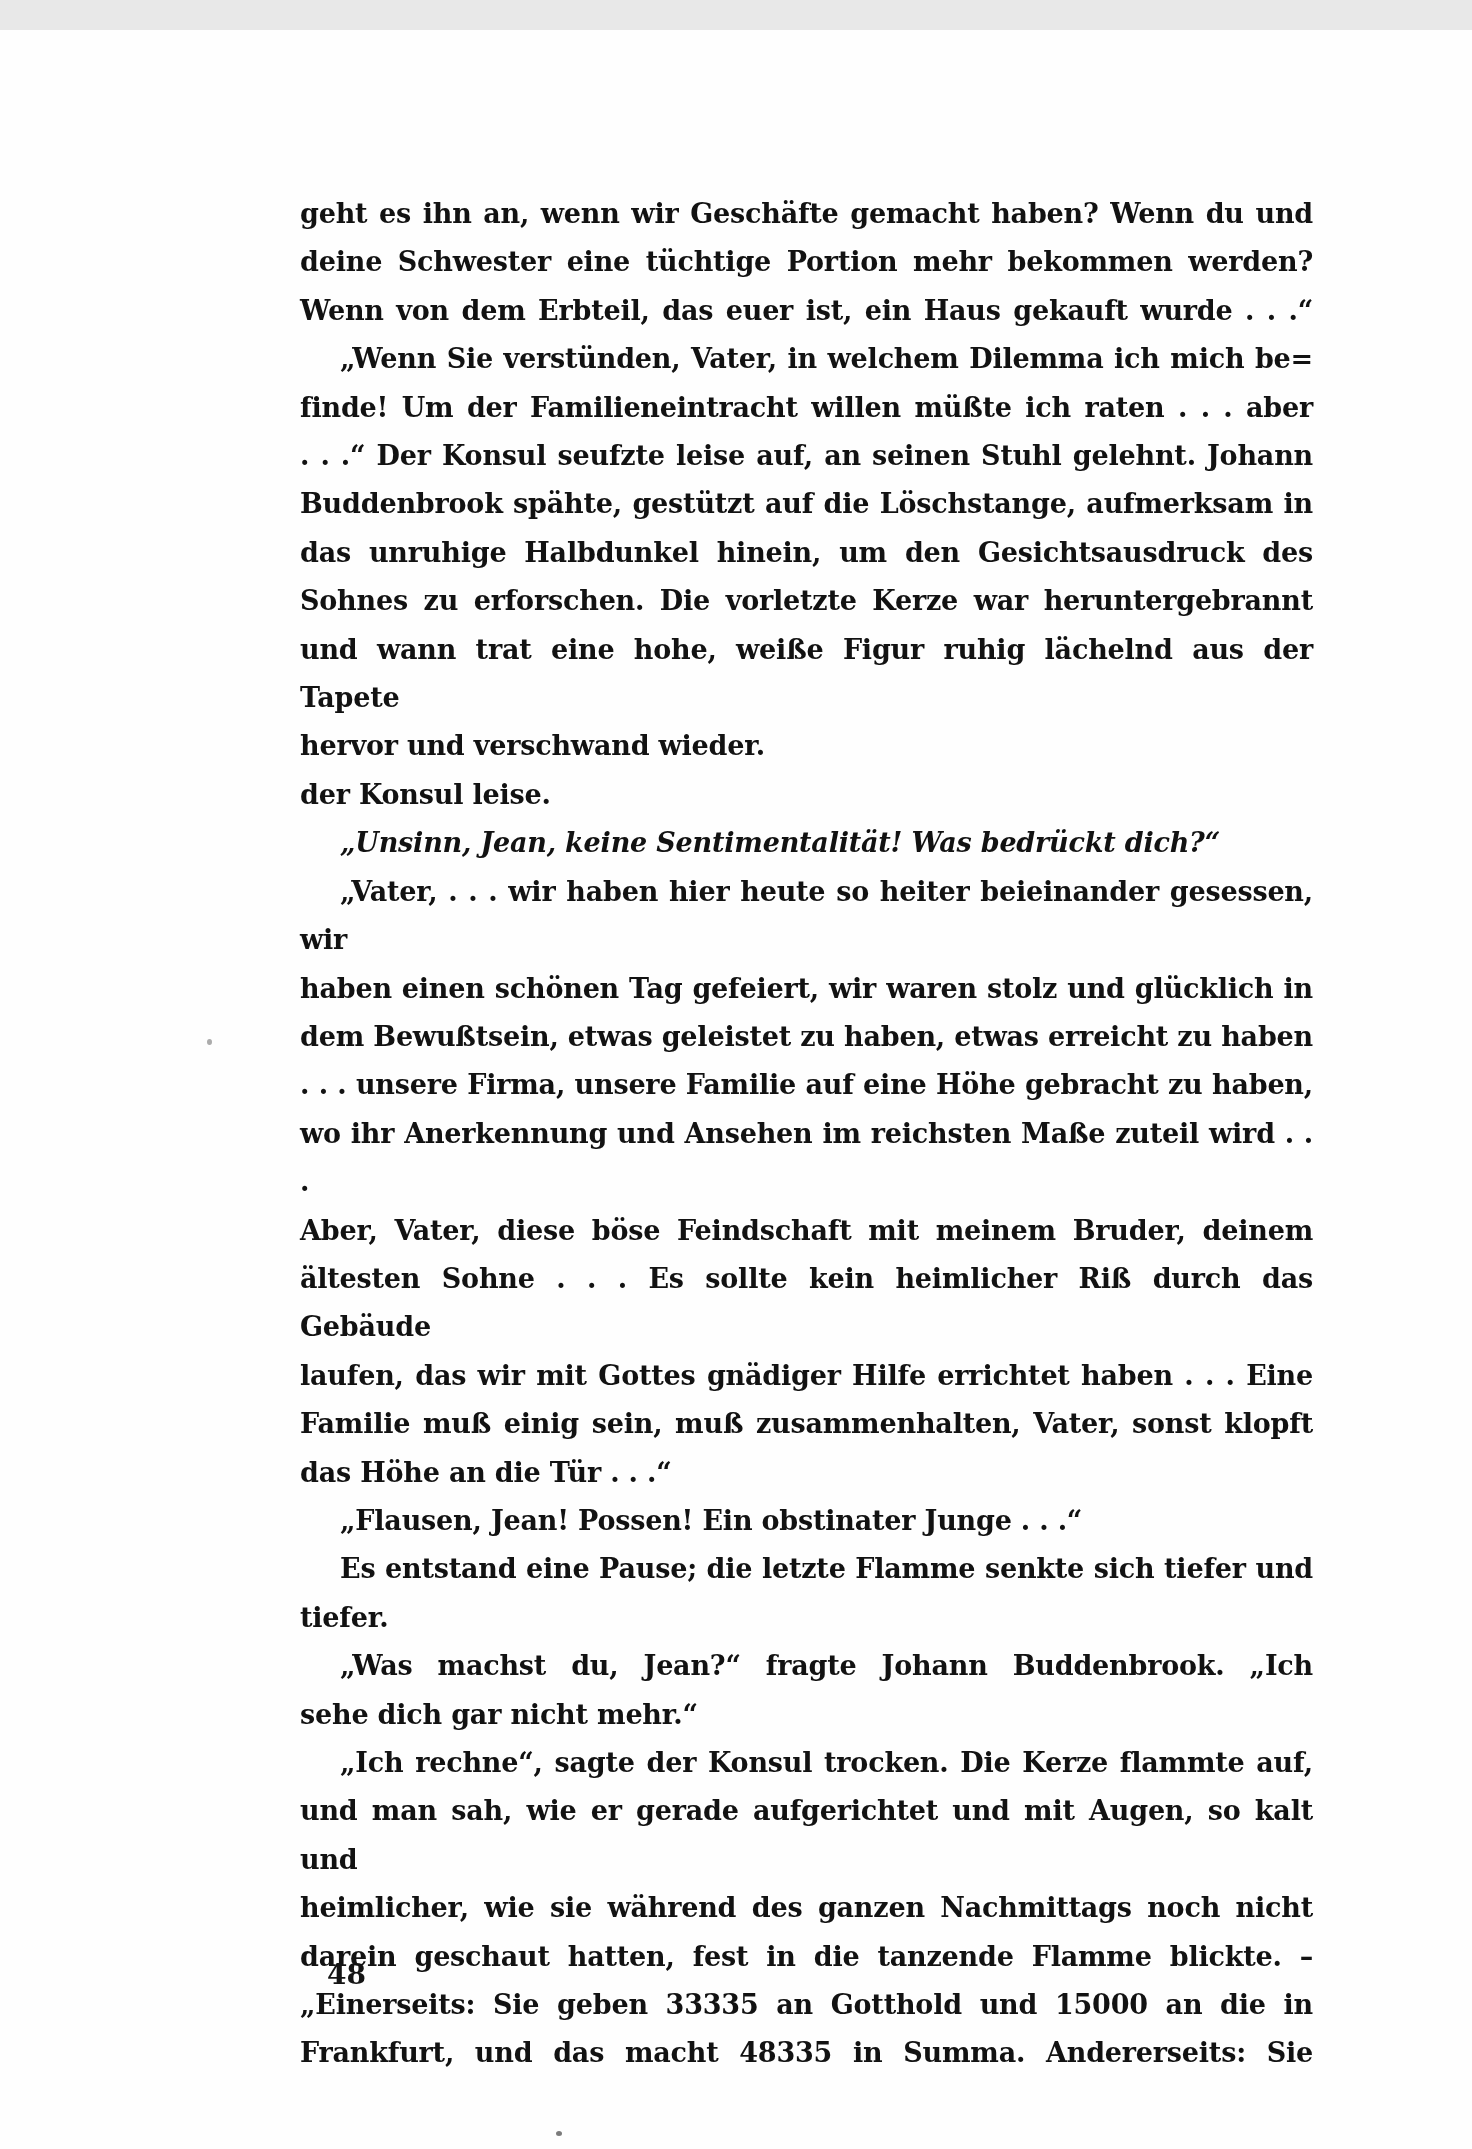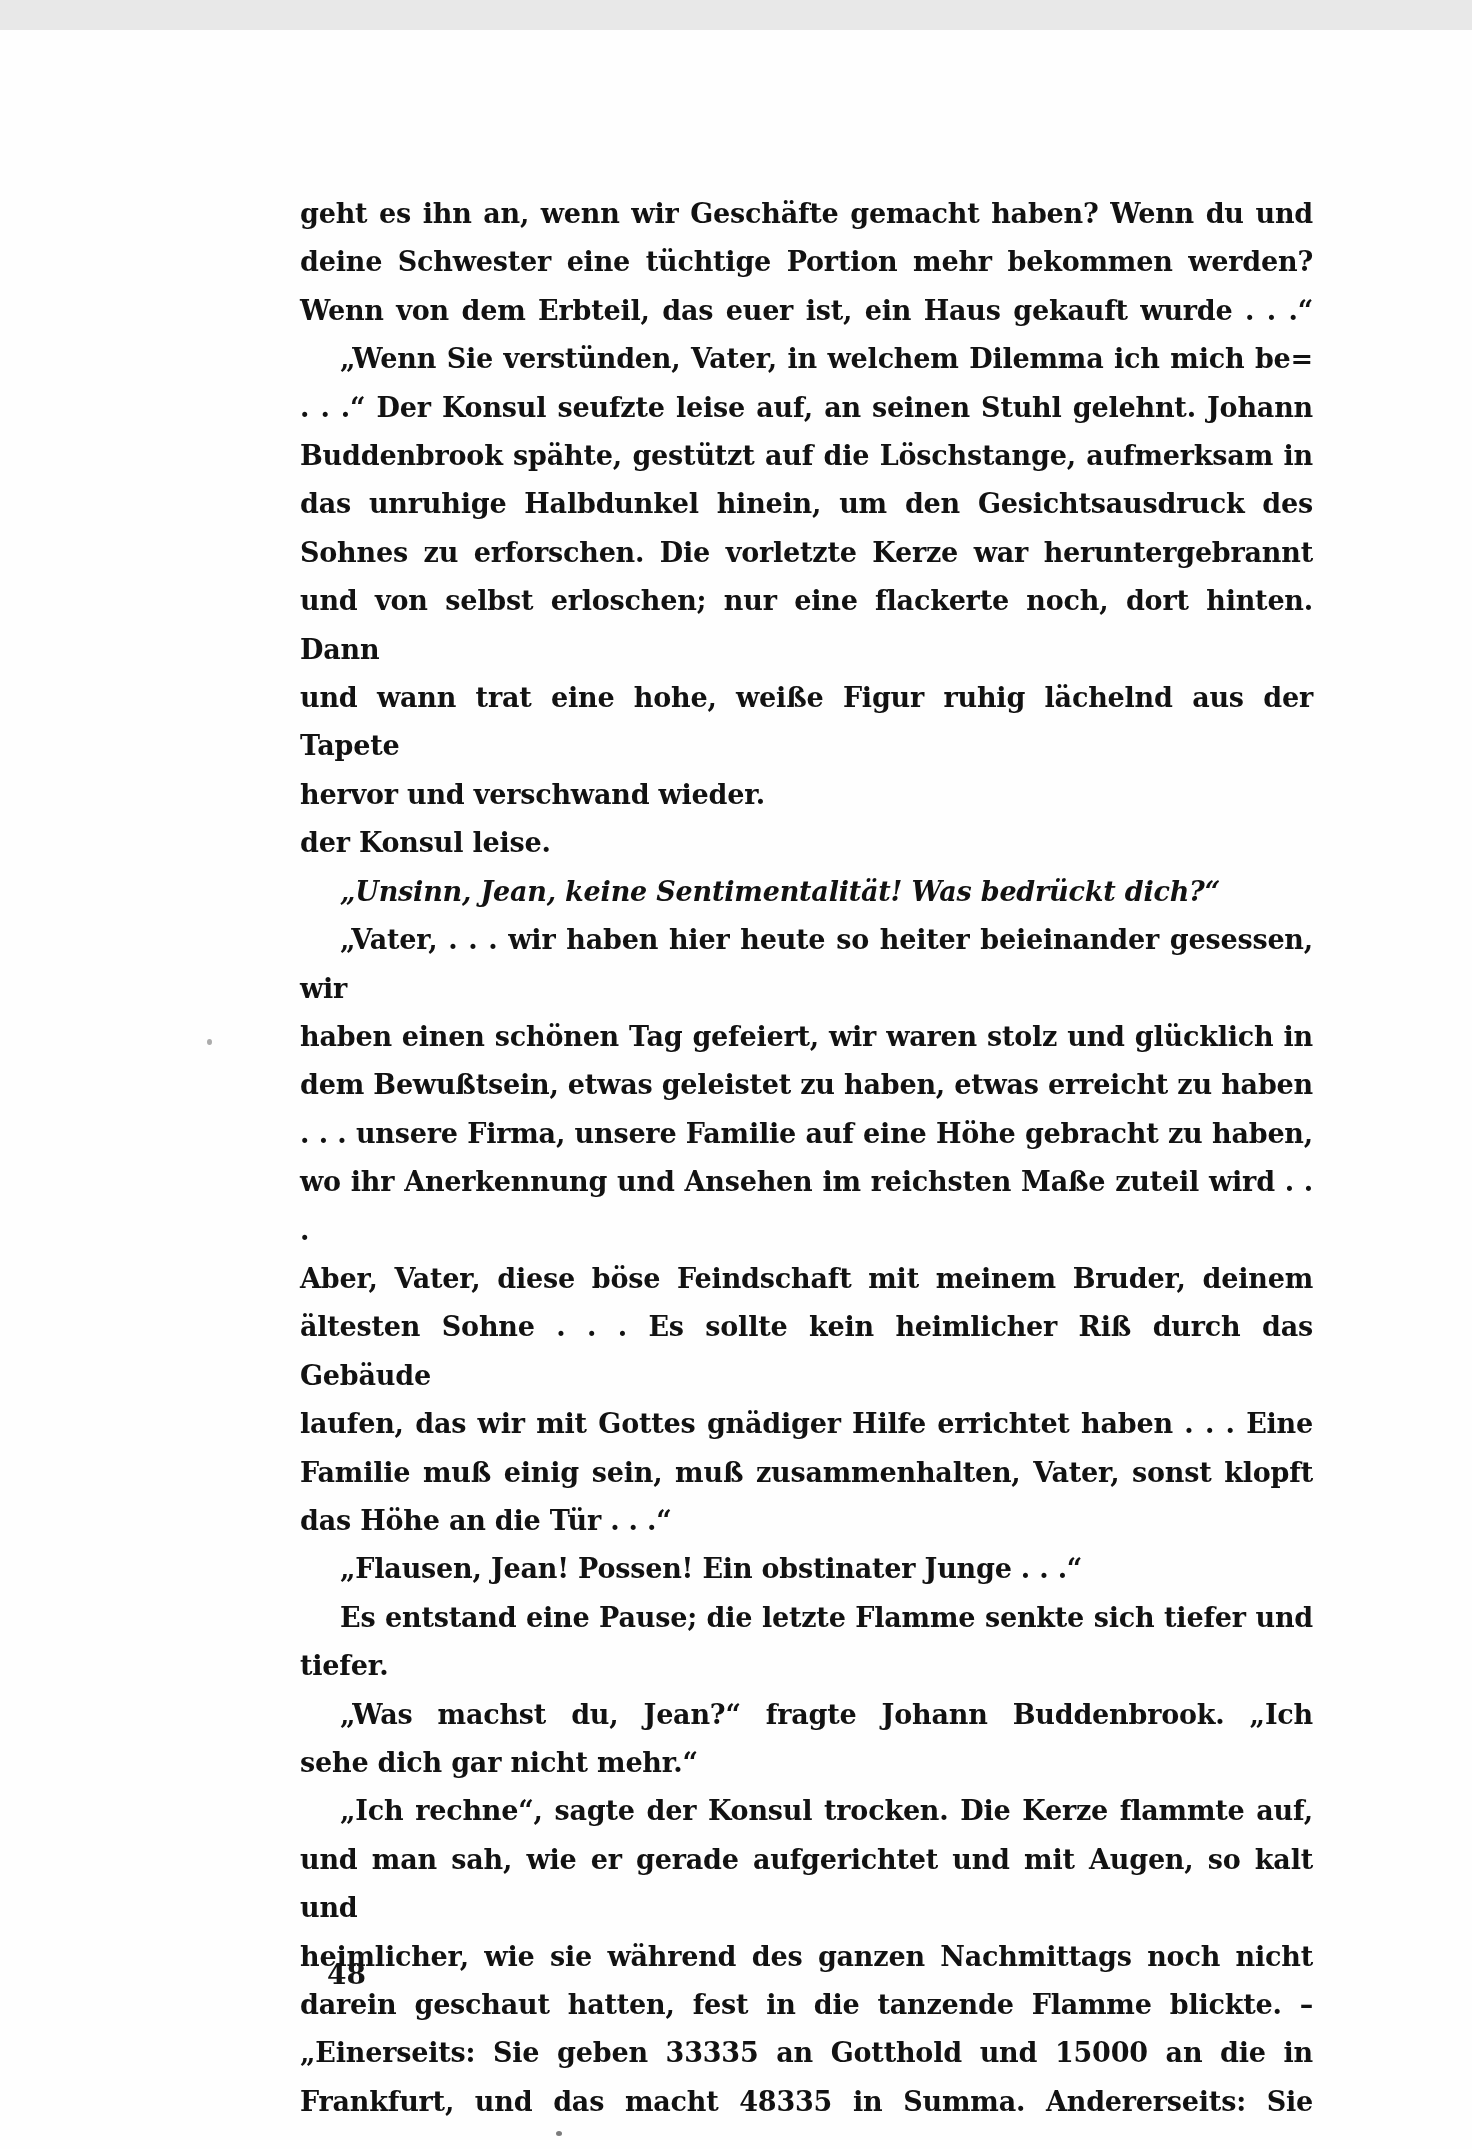--- a/index.html
+++ b/index.html
@@ -54,25 +54,25 @@
 </style>
 </head>
 <body>
 
 <div class="page">
   <div class="textblock">
       <div class="line just" style="white-space: normal;">geht es ihn an, wenn wir Geschäfte gemacht haben? Wenn du und</div>
       <div class="line just" style="white-space: normal;">deine Schwester eine tüchtige Portion mehr bekommen werden?</div>
       <div class="line just" style="white-space: normal;">Wenn von dem Erbteil, das euer ist, ein Haus gekauft wurde . . .“</div>
       <div class="line just indent" style="white-space: normal;">„Wenn Sie verstünden, Vater, in welchem Dilemma ich mich be=</div>
+      <div class="line just" style="white-space: normal;">finde! Um der Familieneintracht willen müßte ich raten . . . aber</div>
       <div class="line just" style="white-space: normal;">. . .“ Der Konsul seufzte leise auf, an seinen Stuhl gelehnt. Johann</div>
       <div class="line just" style="white-space: normal;">Buddenbrook spähte, gestützt auf die Löschstange, aufmerksam in</div>
       <div class="line just" style="white-space: normal;">das unruhige Halbdunkel hinein, um den Gesichtsausdruck des</div>
       <div class="line just" style="white-space: normal;">Sohnes zu erforschen. Die vorletzte Kerze war heruntergebrannt</div>
-      <div class="line just" style="white-space: normal;">und von selbst erloschen; nur eine flackerte noch, dort hinten. Dann</div>
       <div class="line just" style="white-space: normal;">und wann trat eine hohe, weiße Figur ruhig lächelnd aus der Tapete</div>
       <div class="line nojust" style="white-space: normal;">hervor und verschwand wieder.</div>
       <div class="line nojust" style="white-space: normal;">der Konsul leise.</div>
       <div class="line nojust indent" style="white-space: normal; font-style: italic;">„Unsinn, Jean, keine Sentimentalität! Was bedrückt dich?“</div>
       <div class="line just indent" style="white-space: normal;">„Vater, . . . wir haben hier heute so heiter beieinander gesessen, wir</div>
       <div class="line just" style="white-space: normal;">haben einen schönen Tag gefeiert, wir waren stolz und glücklich in</div>
       <div class="line just" style="white-space: normal;">dem Bewußtsein, etwas geleistet zu haben, etwas erreicht zu haben</div>
       <div class="line just" style="white-space: normal;">. . . unsere Firma, unsere Familie auf eine Höhe gebracht zu haben,</div>
       <div class="line just" style="white-space: normal;">wo ihr Anerkennung und Ansehen im reichsten Maße zuteil wird . . .</div>
       <div class="line just" style="white-space: normal;">Aber, Vater, diese böse Feindschaft mit meinem Bruder, deinem</div>

